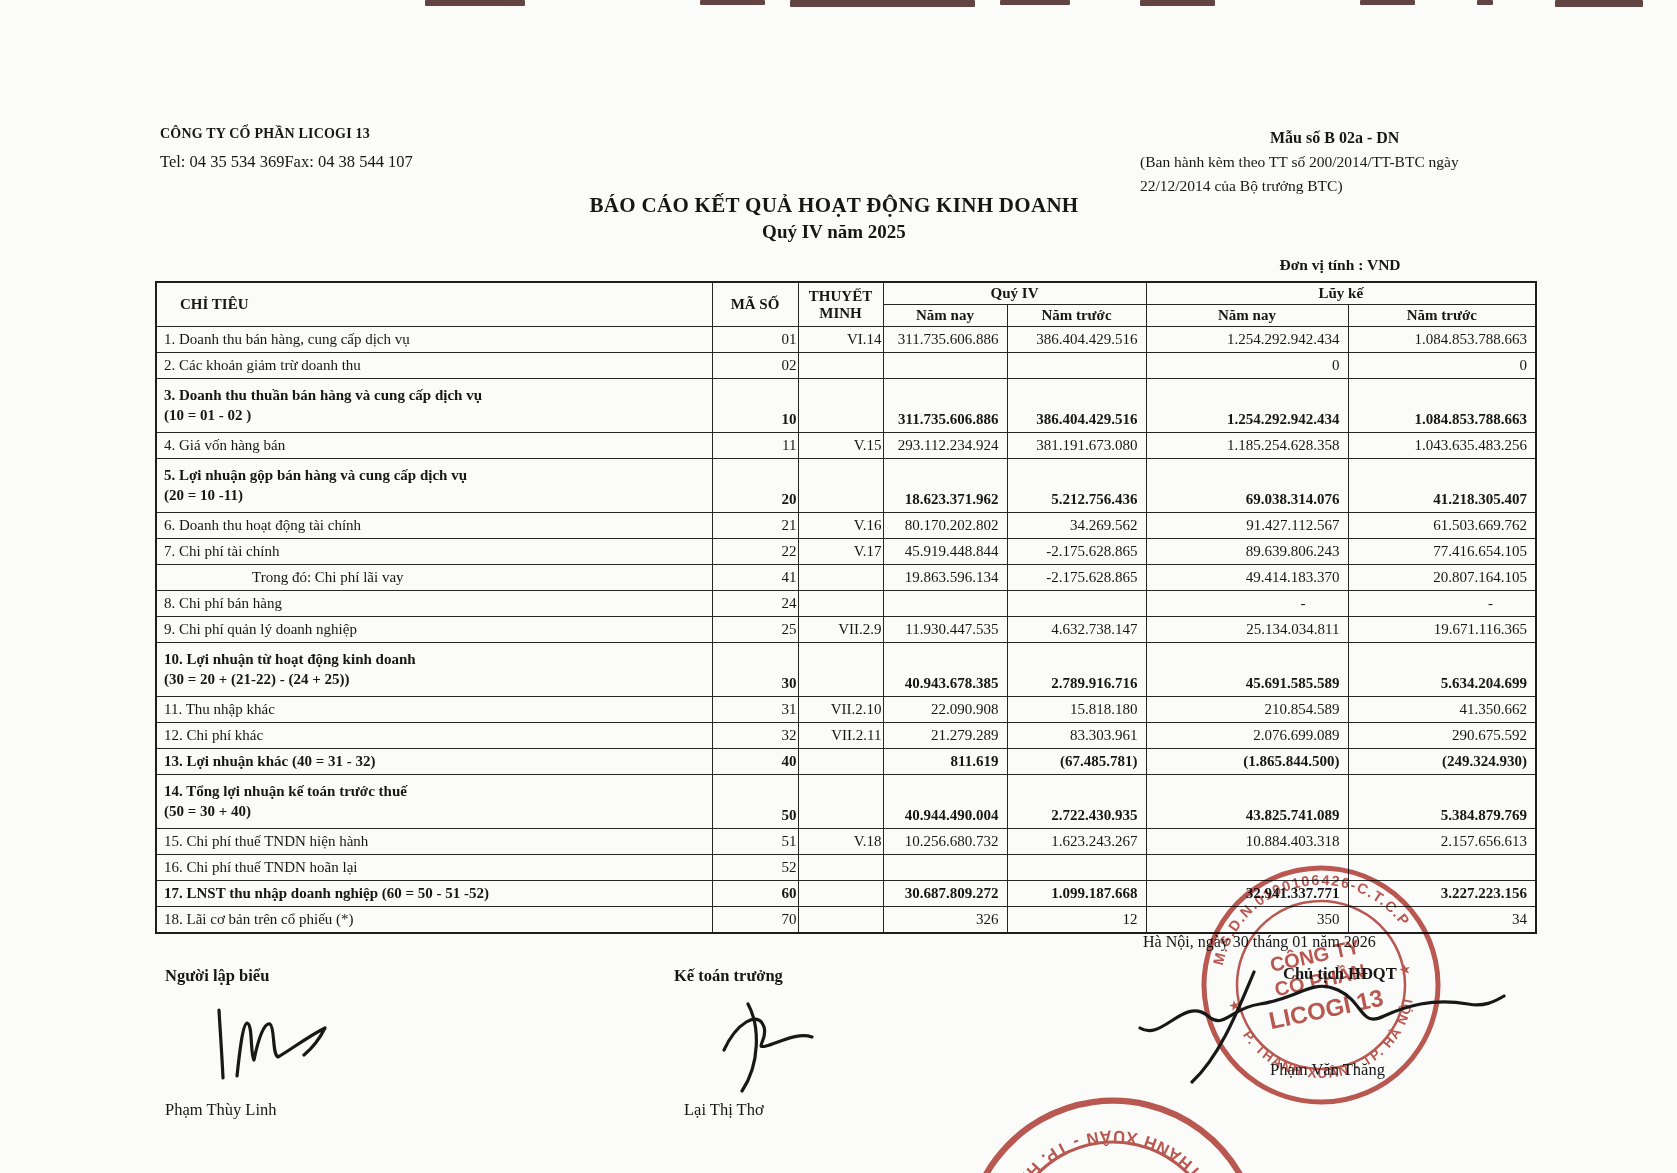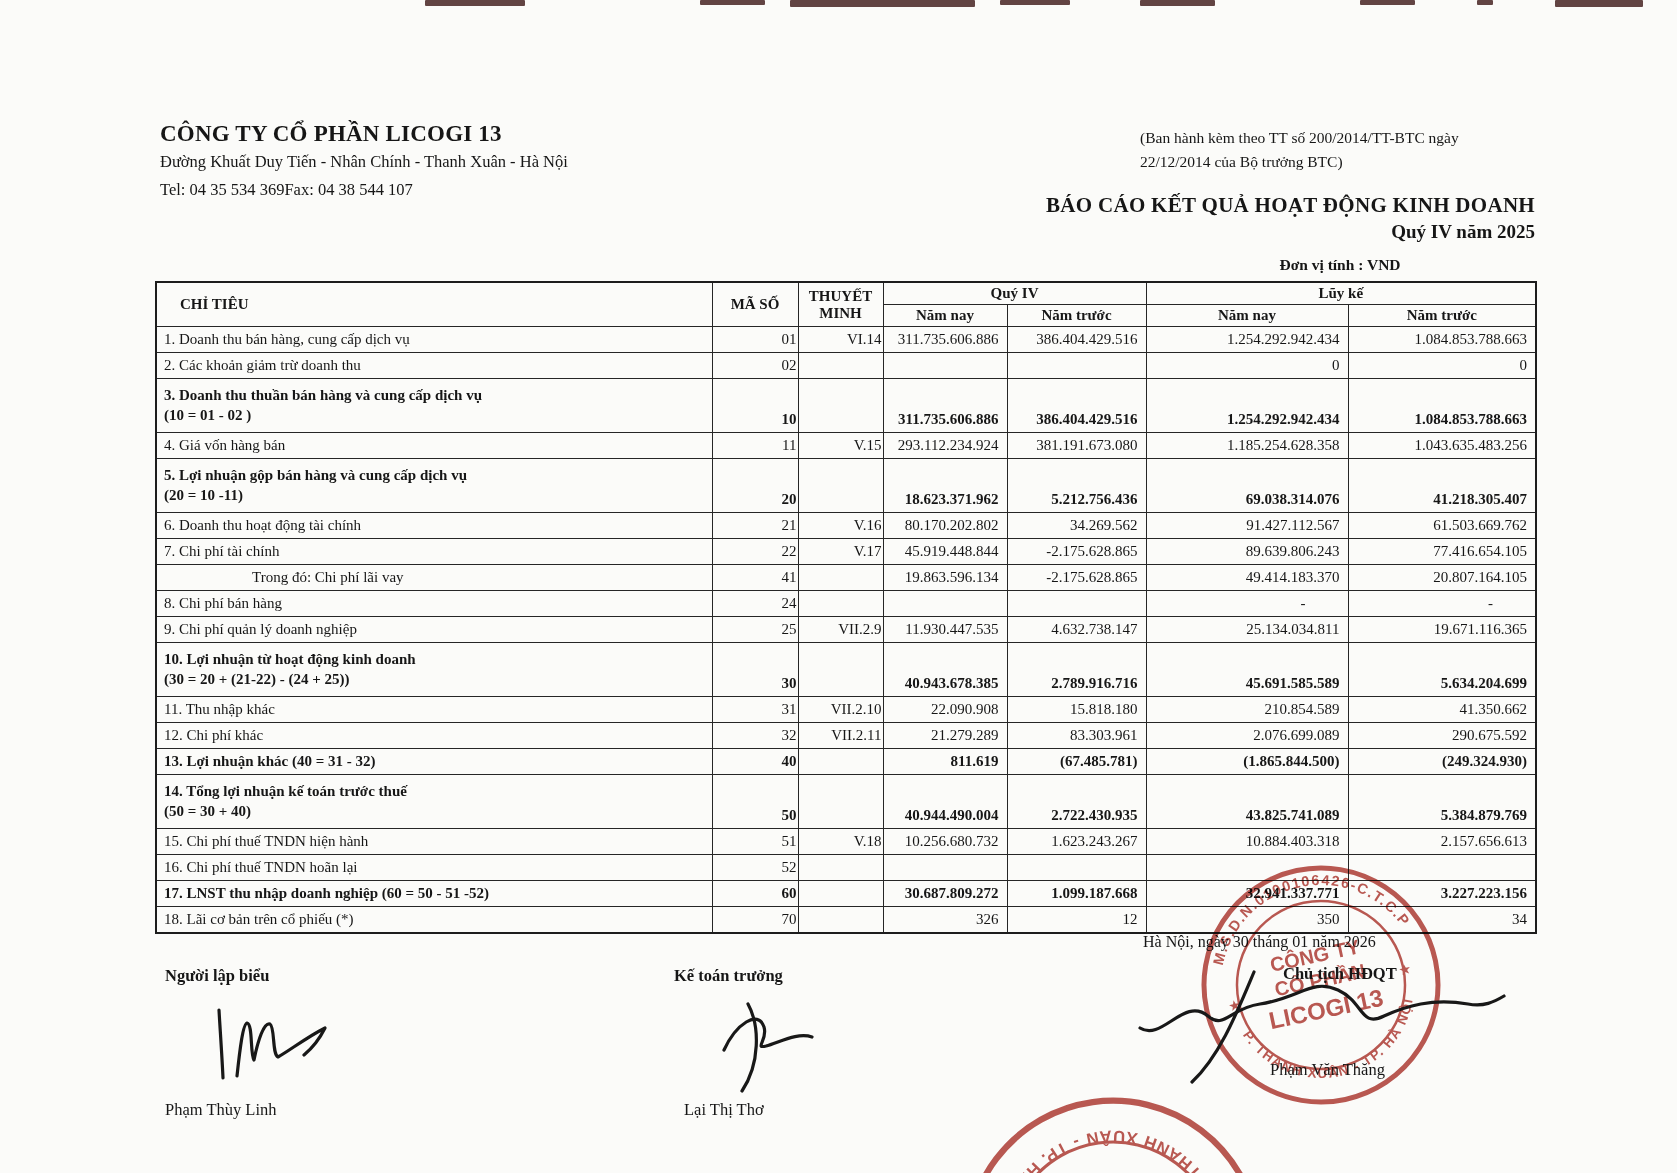--- a/index.html
+++ b/index.html
@@ -7,28 +7,28 @@
     width:1677px;height:1173px;position:relative;overflow:hidden;
     background:#fbfbf9;color:#161616;
     font-family:"Liberation Serif","DejaVu Serif",serif;
     -webkit-font-smoothing:antialiased;
   }
   
   .scan-dash{position:absolute;top:0;height:6px;background:#462323;opacity:.85;border-radius:1px;}
 
   
   .hdr-left{position:absolute;left:160px;top:120px;font-size:16.5px;line-height:28px;white-space:nowrap;}
-  .hdr-left .co{font-weight:bold;font-size:23px;letter-spacing:.2px;}
+  .hdr-left .co{font-weight:bold;font-size:14px;letter-spacing:.2px;}
   .hdr-left .telfax span{display:inline-block;}
   .hdr-left .fax{}
 
   .hdr-right{position:absolute;left:1140px;top:126px;width:410px;font-size:15.5px;line-height:24px;}
   .hdr-right .form-code{font-weight:bold;font-size:16px;padding-left:130px;}
 
-  .title-wrap{position:absolute;left:155px;top:193px;width:1380px;text-align:right;}
+  .title-wrap{position:absolute;left:144px;top:193px;width:1380px;text-align:center;}
   .title-wrap .title{font-weight:bold;font-size:21px;letter-spacing:.3px;}
   .title-wrap .subtitle{font-weight:bold;font-size:19px;margin-top:3px;}
 
   .unit-label{position:absolute;left:1235px;top:256px;width:210px;text-align:center;font-weight:bold;font-size:15.5px;}
 
   
   table.report{
     position:absolute;left:155px;top:281px;width:1380px;
     border-collapse:collapse;table-layout:fixed;z-index:1;
   }
@@ -76,27 +76,27 @@
 <div class="scan-dash" style="left:700px;width:65px;height:5px;"></div>
 <div class="scan-dash" style="left:790px;width:185px;height:7px;"></div>
 <div class="scan-dash" style="left:1000px;width:70px;height:5px;"></div>
 <div class="scan-dash" style="left:1140px;width:75px;"></div>
 <div class="scan-dash" style="left:1360px;width:55px;height:5px;"></div>
 <div class="scan-dash" style="left:1477px;width:16px;height:5px;"></div>
 <div class="scan-dash" style="left:1555px;width:88px;height:7px;"></div>
 
 <div class="hdr-left">
   <div class="co">CÔNG TY CỔ PHẦN LICOGI 13</div>
-  <div>Đường Khuất Duy Tiến - Nhân Chính - Thanh Xuân - Hà Nội</div>
   <div class="telfax">
     <span>Tel: 04 35 534 369</span><span class="fax">Fax: 04 38 544 107</span>
   </div>
 </div>
 
 <div class="hdr-right">
+  <div class="form-code">Mẫu số B 02a - DN</div>
   <div>(Ban hành kèm theo TT số 200/2014/TT-BTC ngày</div>
   <div>22/12/2014 của Bộ trưởng BTC)</div>
 </div>
 
 <div class="title-wrap">
   <div class="title">BÁO CÁO KẾT QUẢ HOẠT ĐỘNG KINH DOANH</div>
   <div class="subtitle">Quý IV năm 2025</div>
 </div>
 
 <div class="unit-label">Đơn vị tính : VND</div>

